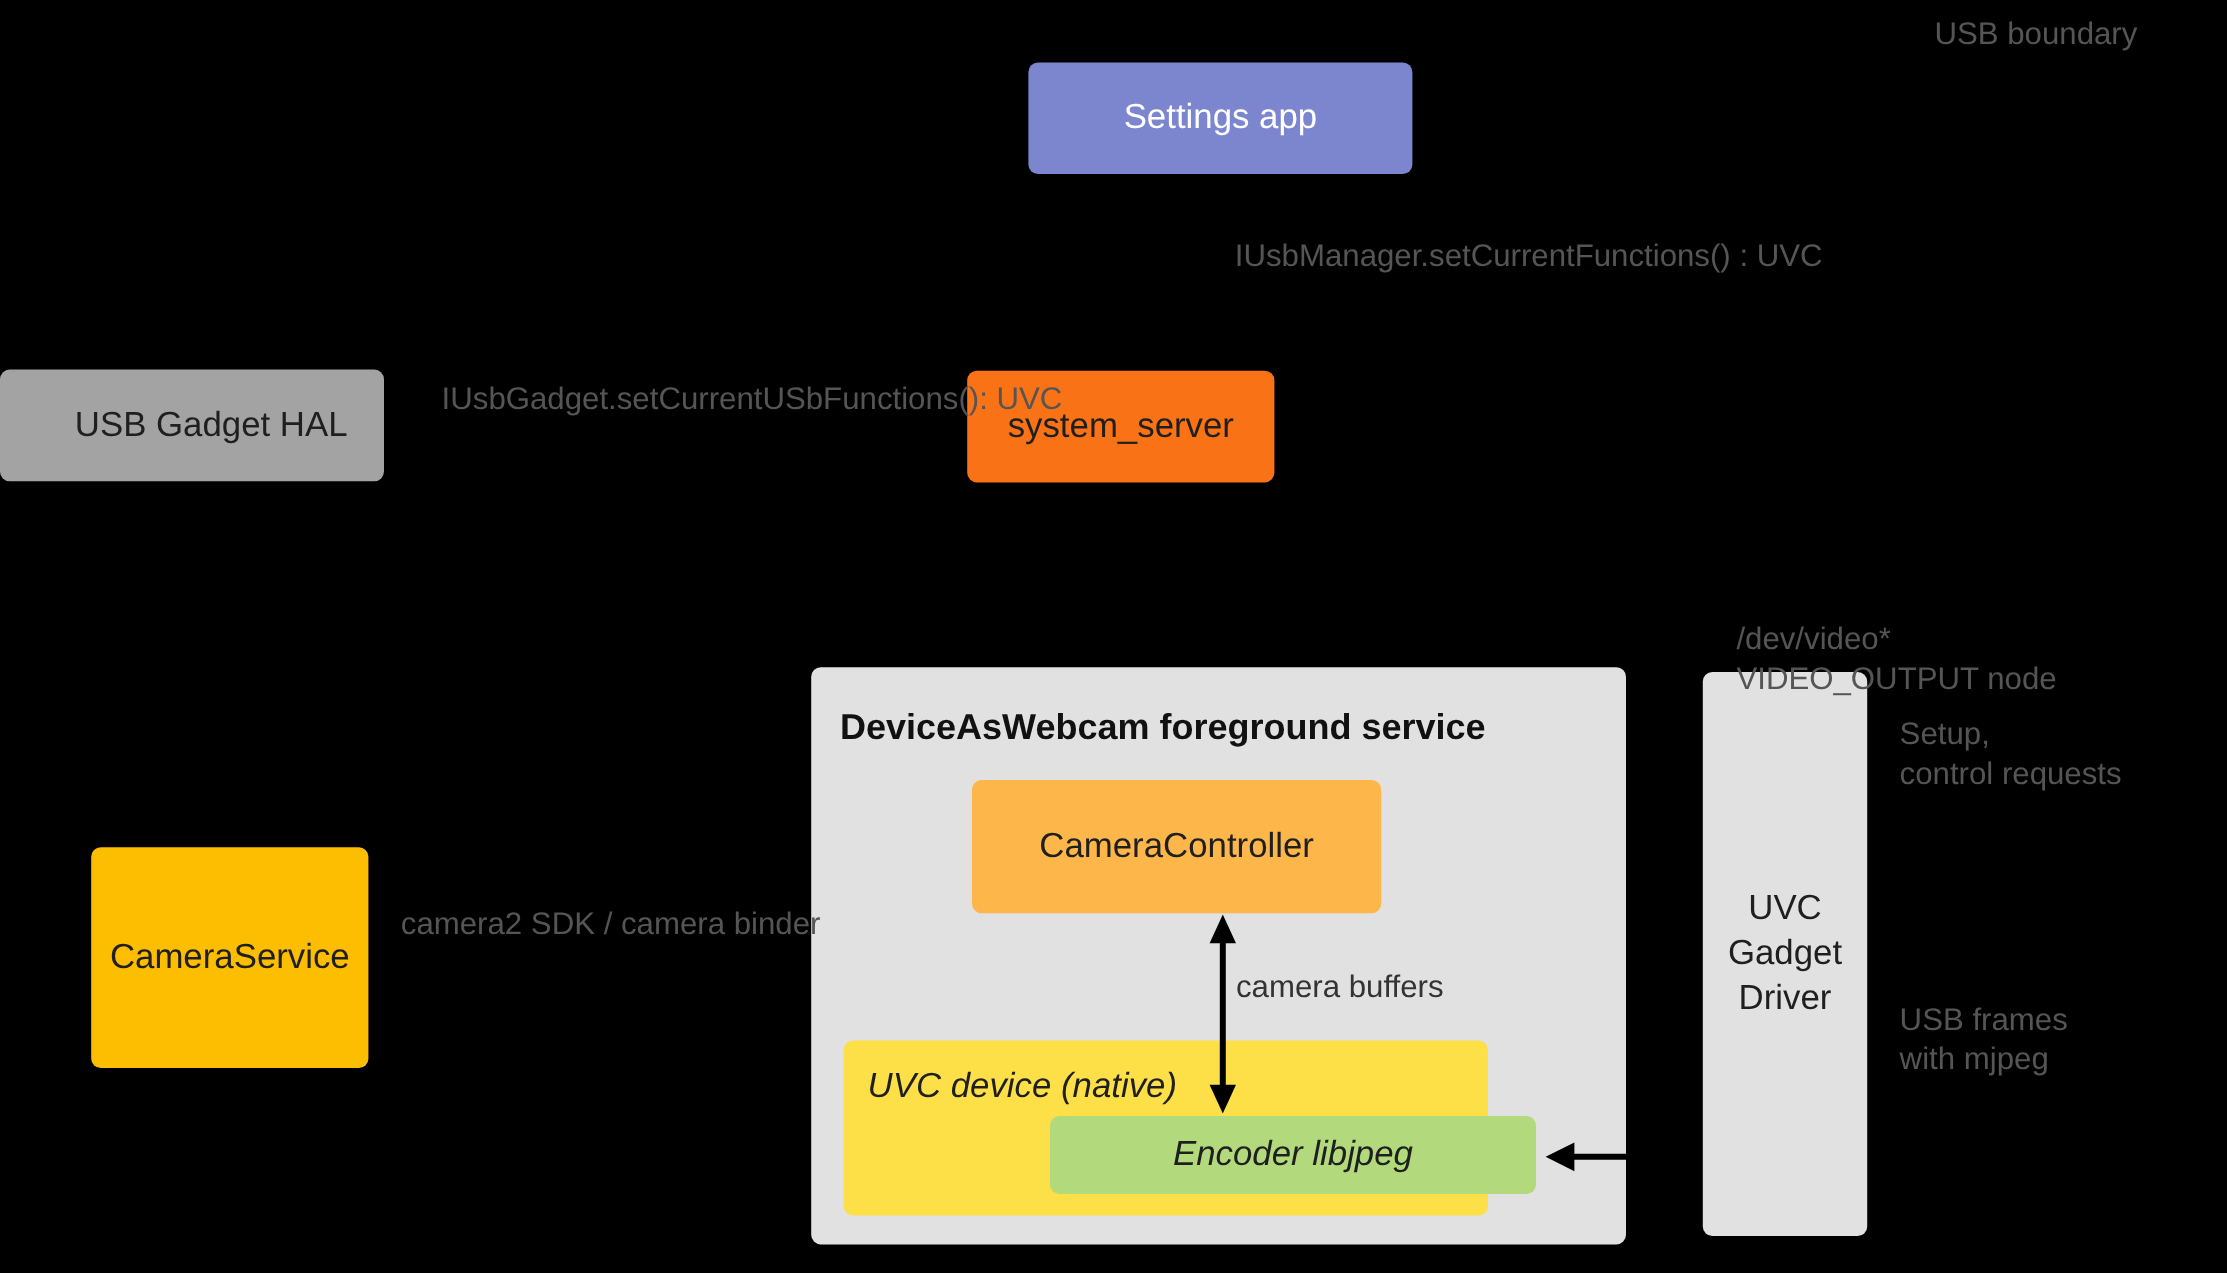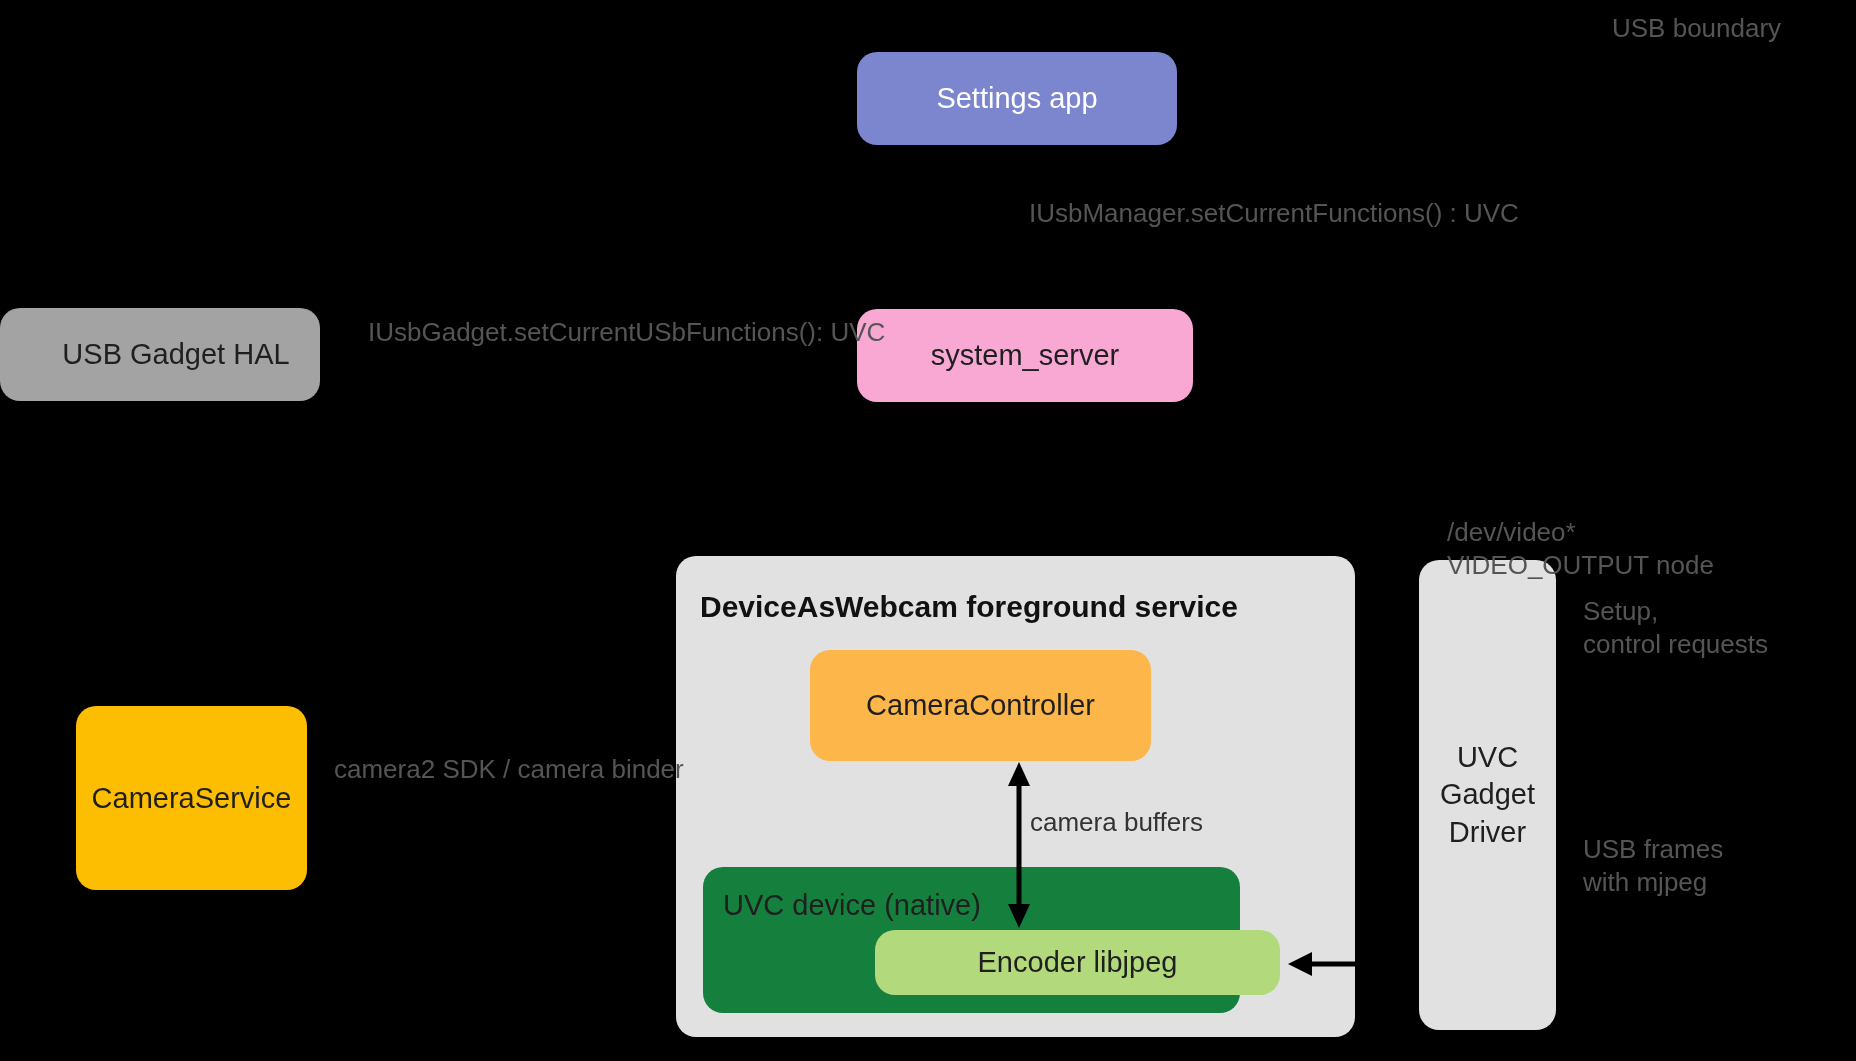--- a/index.html
+++ b/index.html
@@ -13,21 +13,21 @@
   }
   #canvas {
     position: relative;
     width: 1856px;
     height: 1061px;
     background: #000000;
     overflow: hidden;
   }
   .box {
     position: absolute;
-    border-radius: 20px;
+    border-radius: 8px;
     display: flex;
     align-items: center;
     justify-content: center;
     box-sizing: border-box;
     text-align: center;
   }
   .box-label {
     font-size: 29px;
     line-height: 1.18;
     color: #1f1f1f;
@@ -41,22 +41,22 @@
   }
   #settings-app-box .box-label { color: #ffffff; }
 
   #usb-gadget-hal-box {
     left: 0px; top: 308px; width: 320px; height: 93px;
     background: #a3a3a3;
     padding-left: 32px;
   }
 
   #system-server-box {
-    left: 857px; top: 309px; width: 336px; height: 93px;
-    background: #f9a8d4;
+    left: 806px; top: 309px; width: 256px; height: 93px;
+    background: #f97316;
   }
 
   #camera-service-box {
     left: 76px; top: 706px; width: 231px; height: 184px;
     background: #fdbd01;
   }
 
   #daw-service-box {
     left: 676px; top: 556px; width: 679px; height: 481px;
     background: #e1e1e1;
@@ -70,22 +70,23 @@
     color: #111111;
   }
 
   #camera-controller-box {
     left: 772px; top: 650px; width: 341px; height: 111px;
     background: #fcb64a;
   }
 
   #uvc-device-box {
     left: 703px; top: 867px; width: 537px; height: 146px;
-    background: #15803d;
+    background: #fde047;
     display: block;
+    font-style: italic;
   }
   #uvc-device-title {
     position: absolute;
     left: 20px; top: 22px;
     font-size: 29px;
     color: #1f1f1f;
   }
 
   #encoder-box {
     left: 875px; top: 930px; width: 405px; height: 65px;

